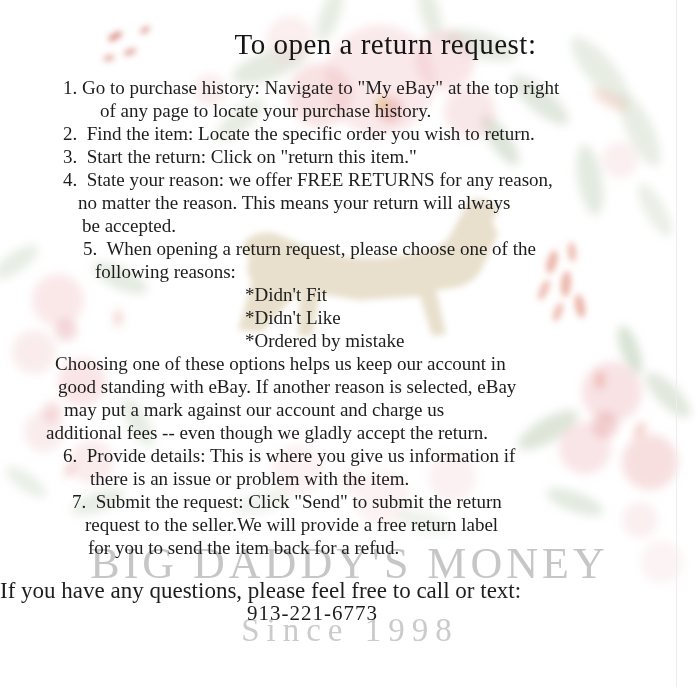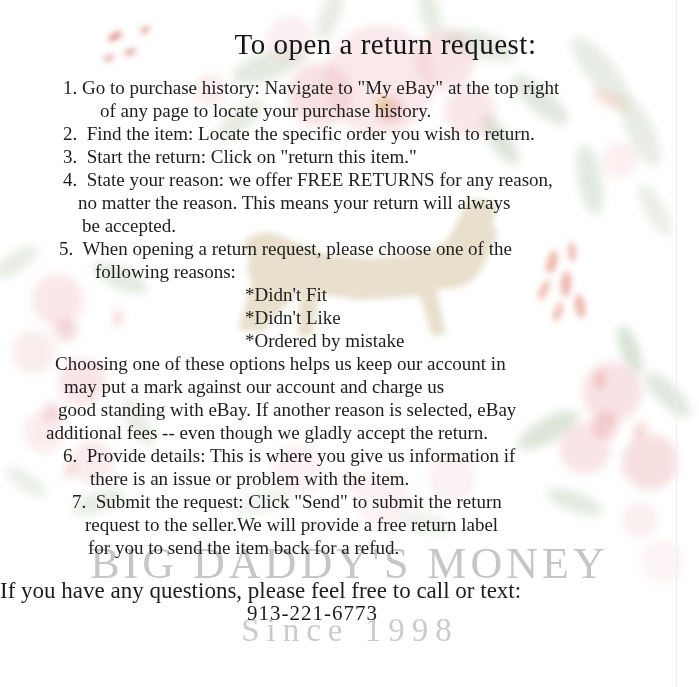--- a/index.html
+++ b/index.html
@@ -147,28 +147,28 @@
   <div class="title">To open a return request:</div>
 
   <div class="body-text">
     <div class="line" style="padding-left:63px">1. Go to purchase history: Navigate to "My eBay" at the top right</div>
     <div class="line" style="padding-left:100px">of any page to locate your purchase history.</div>
     <div class="line" style="padding-left:63px">2.  Find the item: Locate the specific order you wish to return.</div>
     <div class="line" style="padding-left:63px">3.  Start the return: Click on "return this item."</div>
     <div class="line" style="padding-left:63px">4.  State your reason: we offer FREE RETURNS for any reason,</div>
     <div class="line" style="padding-left:78px">no matter the reason. This means your return will always</div>
     <div class="line" style="padding-left:82px">be accepted.</div>
-    <div class="line" style="padding-left:59px">5.  When opening a return request, please choose one of the</div>
+    <div class="line" style="padding-left:83px">5.  When opening a return request, please choose one of the</div>
     <div class="line" style="padding-left:95px">following reasons:</div>
     <div class="line" style="padding-left:245px">*Didn't Fit</div>
     <div class="line" style="padding-left:245px">*Didn't Like</div>
     <div class="line" style="padding-left:245px">*Ordered by mistake</div>
     <div class="line" style="padding-left:55px">Choosing one of these options helps us keep our account in</div>
+    <div class="line" style="padding-left:58px">good standing with eBay. If another reason is selected, eBay</div>
     <div class="line" style="padding-left:64px">may put a mark against our account and charge us</div>
-    <div class="line" style="padding-left:58px">good standing with eBay. If another reason is selected, eBay</div>
     <div class="line" style="padding-left:46px">additional fees -- even though we gladly accept the return.</div>
     <div class="line" style="padding-left:63px">6.  Provide details: This is where you give us information if</div>
     <div class="line" style="padding-left:90px">there is an issue or problem with the item.</div>
     <div class="line" style="padding-left:72px">7.  Submit the request: Click "Send" to submit the return</div>
     <div class="line" style="padding-left:85px">request to the seller.We will provide a free return label</div>
     <div class="line" style="padding-left:88px">for you to send the item back for a refud.</div>
   </div>
 
   <div class="footer-contact">If you have any questions, please feel free to call or text:</div>
   <div class="footer-phone">913-221-6773</div>

